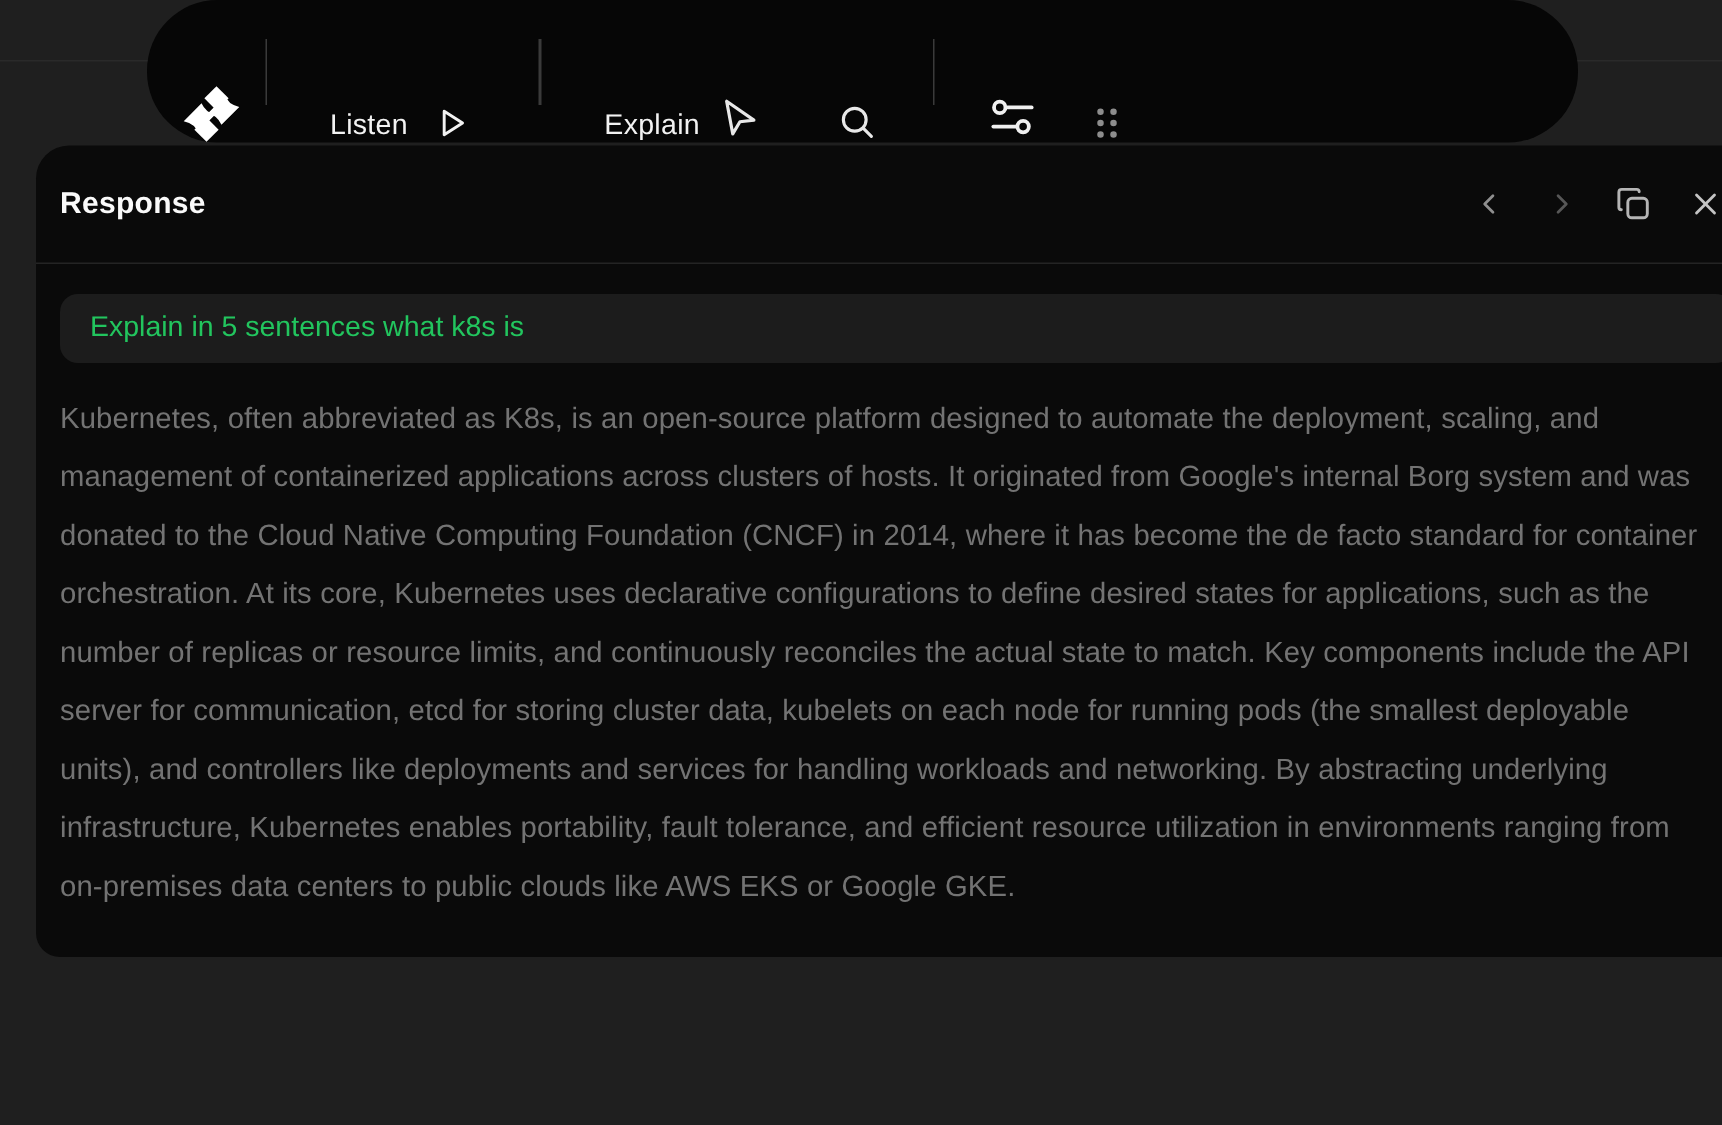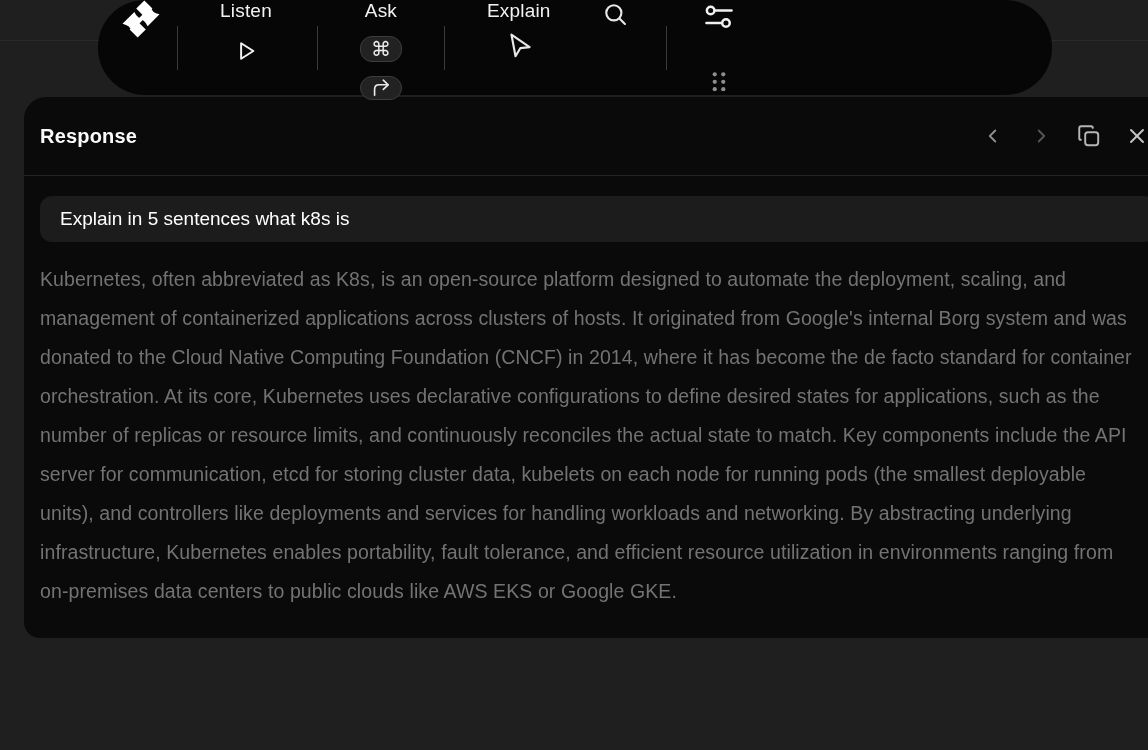--- a/index.html
+++ b/index.html
@@ -15,21 +15,21 @@
           background:rgba(255,255,255,0.05); z-index:0; }
 
   
   .toolbar {
     position:absolute; left:98px; top:0; width:954px; height:95px;
     background:#060606; border-radius:47px;
     display:flex; align-items:center; z-index:2;
     color:#f5f5f5;
   }
   .tb-divider { width:1px; height:44px; background:#3a3a3a; flex:0 0 1px; }
-  .seg { display:flex; align-items:center; height:100%;flex-direction:column; }
+  .seg { display:flex; align-items:flex-end; height:100%; }
   .seg-logo { padding:0 17px 0 24px; }
   .logo-svg { width:38px; height:38px; display:block; }
   .tb-label { font-size:19px; font-weight:500; letter-spacing:0.2px; color:#f2f2f2; }
   .seg-listen { padding:0 45px 0 42px; gap:16px; cursor:default; }
   .seg-ask { padding:0 42px 0 42px; gap:14px; }
   .key-badge {
     width:42px; height:40px; background:#222222; border:1px solid #3d3d3d;
     border-radius:12px; display:flex; align-items:center; justify-content:center;
     font-size:20px; color:#eaeaea;
   }
@@ -51,21 +51,21 @@
   .panel-title { font-size:20px; font-weight:700; color:#fafafa; letter-spacing:0.2px; }
   .header-icons { margin-left:auto; display:flex; align-items:center; gap:22px; }
   .hicon { display:flex; align-items:center; justify-content:center; width:26px; height:26px; }
   .header-divider { height:1px; background:#242424; width:100%; }
 
   .query-box {
     margin:20px 16px 0 16px; height:46px;
     background:#1c1c1c; border-radius:12px;
     display:flex; align-items:center; padding:0 20px;
   }
-  .query-text { font-size:19px; color:#ffffff; }
+  .query-text { font-size:19px; color:#22c55e; }
 
   .response-body {
     padding:18px 30px 0 16px;
     font-size:19.5px; line-height:39px; color:#737373;
     letter-spacing:0.1px;
   }
 </style>
 </head>
 <body>
 
@@ -88,32 +88,20 @@
 
   <div class="seg seg-listen">
     <span class="tb-label">Listen</span>
     <svg class="icon" width="26" height="26" viewBox="0 0 24 24">
       <path d="M7.5 4.8 L18.8 12 L7.5 19.2 Z" fill="none" stroke="#f2f2f2" stroke-width="1.8" stroke-linejoin="round"></path>
     </svg>
   </div>
 
   <div class="tb-divider"></div>
 
-  <div class="seg seg-ask">
-    <span class="tb-label">Ask</span>
-    <span class="key-badge">
-      <span>⌘</span>
-    </span>
-    <span class="key-badge">
-      <svg class="icon" width="22" height="22" viewBox="0 0 24 24">
-        <path d="M5 20 V13.5 Q5 8.5 10 8.5 H19.5" fill="none" stroke="#eaeaea" stroke-width="1.8" stroke-linecap="round"></path>
-        <path d="M14.5 3.5 L19.8 8.5 L14.5 13.5" fill="none" stroke="#eaeaea" stroke-width="1.8" stroke-linecap="round" stroke-linejoin="round"></path>
-      </svg>
-    </span>
-  </div>
 
   <div class="tb-divider"></div>
 
   <div class="seg seg-guidance">
     <span class="tb-label">Explain</span>
     <svg class="icon" width="30" height="30" viewBox="0 0 24 24">
       <path d="m4 3.5 6.8 16.3 2.4-7.1 7.1-2.4 Z" fill="none" stroke="#e8e8e8" stroke-width="1.7" stroke-linejoin="round" transform="rotate(12 12 12)"></path>
     </svg>
   </div>
 

